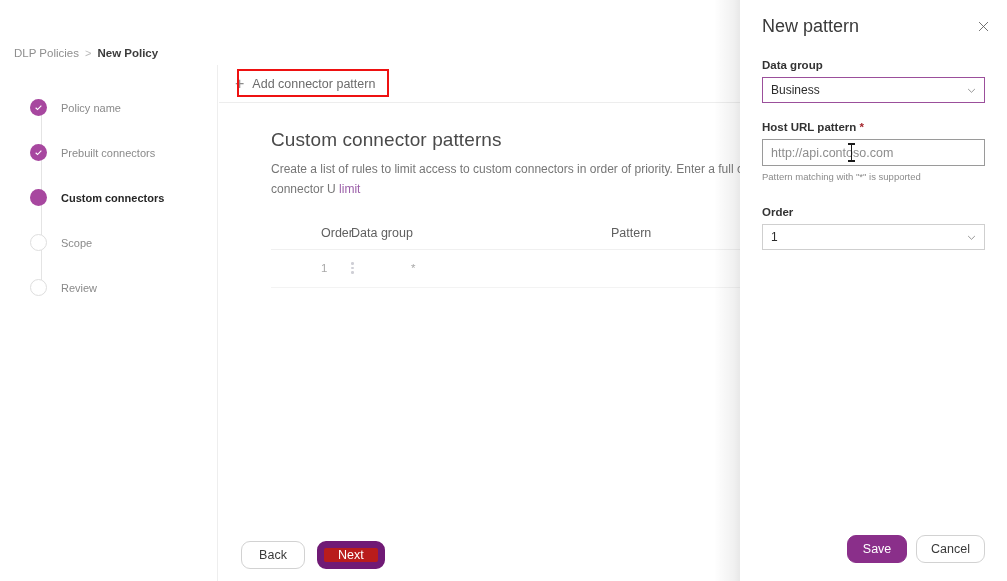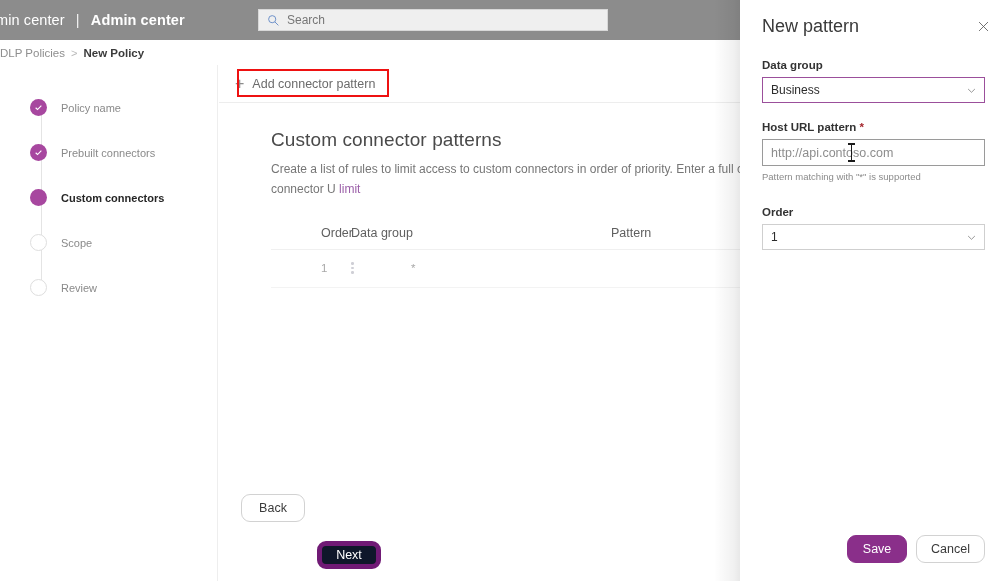--- a/index.html
+++ b/index.html
@@ -49,20 +49,21 @@
   .searchbox .ph {
     font-size: 12px; color: #767676;
   }
 
   
   .crumbrow {
     position: absolute; left: 0; top: 40px;
     width: 1007px; height: 25px;
     background: #ffffff;
     display: flex; align-items: center;
+    padding-left: 14px;
   }
   .crumb-a { font-size: 11.5px; color: #8e8e8e; }
   .crumb-sep { font-size: 11px; color: #b9b9b9; margin: 0 6px; }
   .crumb-cur { font-size: 11.5px; color: #3b3b3b; font-weight: 700; }
 
   
   .rail {
     position: absolute; left: 8px; top: 65px;
     width: 210px; height: 516px;
     background: #ffffff;
@@ -187,21 +188,21 @@
     font-size: 12.5px;
     display: inline-flex; align-items: center; justify-content: center;
     cursor: pointer;
     border-radius: 9px;
     padding: 0 14px;
   }
   .btn-outline {
     background: #ffffff; border: 1px solid #d2d2d2; color: #3a3a3a;
   }
   .btn-next {
-    background: #0f172a; border: 5px solid #701a75; color: #ffffff; margin-top: 47px;
+    background: #b91c1c; border: 7px solid #701a75; color: #ffffff;
   }
 
   
   .flyout {
     position: absolute; right: 0; top: 0;
     width: 267px; height: 581px;
     background: #ffffff;
     z-index: 40;
   }
   .flyout::before {
@@ -271,35 +272,20 @@
   .btn-save {
     background: #8a2f8a; border: 1px solid #8a2f8a; color: #ffffff;
     min-width: 60px;
   }
 </style>
 </head>
 <body>
 
 <div id="app">
 
-  <div class="suitebar">
-    <div class="suite-title">
-      <span>min center</span>
-      <span class="bar">|</span>
-      <span class="b">Admin center</span>
-    </div>
-
-    <div class="searchbox">
-      <svg class="mag" viewBox="0 0 16 16">
-        <circle cx="6.4" cy="6.4" r="4.4" fill="none" stroke="#6b8fc9" stroke-width="1.2"></circle>
-        <line x1="9.7" y1="9.7" x2="14" y2="14" stroke="#6b8fc9" stroke-width="1.2"></line>
-      </svg>
-      <span class="ph">Search</span>
-    </div>
-  </div>
 
   <div class="crumbrow">
     <span class="crumb-a">DLP Policies</span>
     <span class="crumb-sep">&gt;</span>
     <span class="crumb-cur">New Policy</span>
   </div>
 
   <div class="rail">
     <div class="steps">
       <div class="connector-line"></div>

